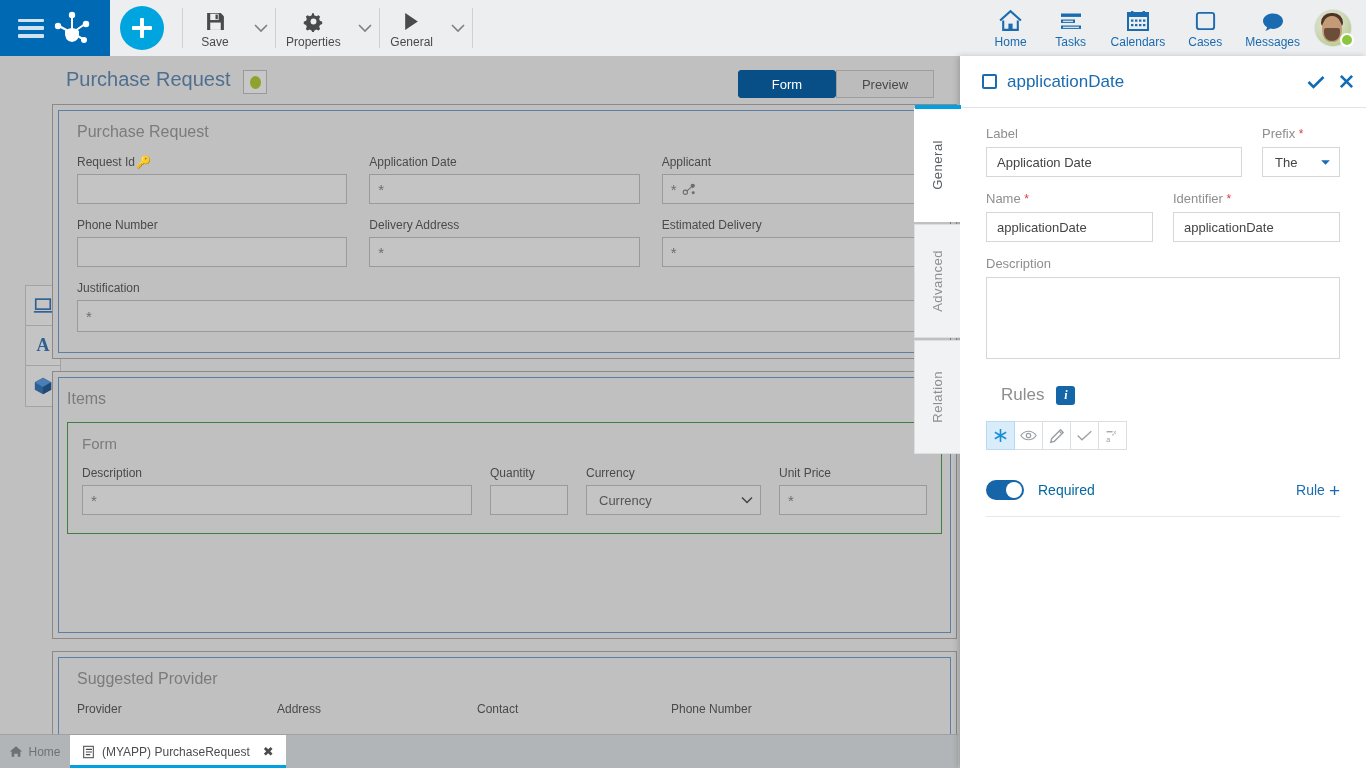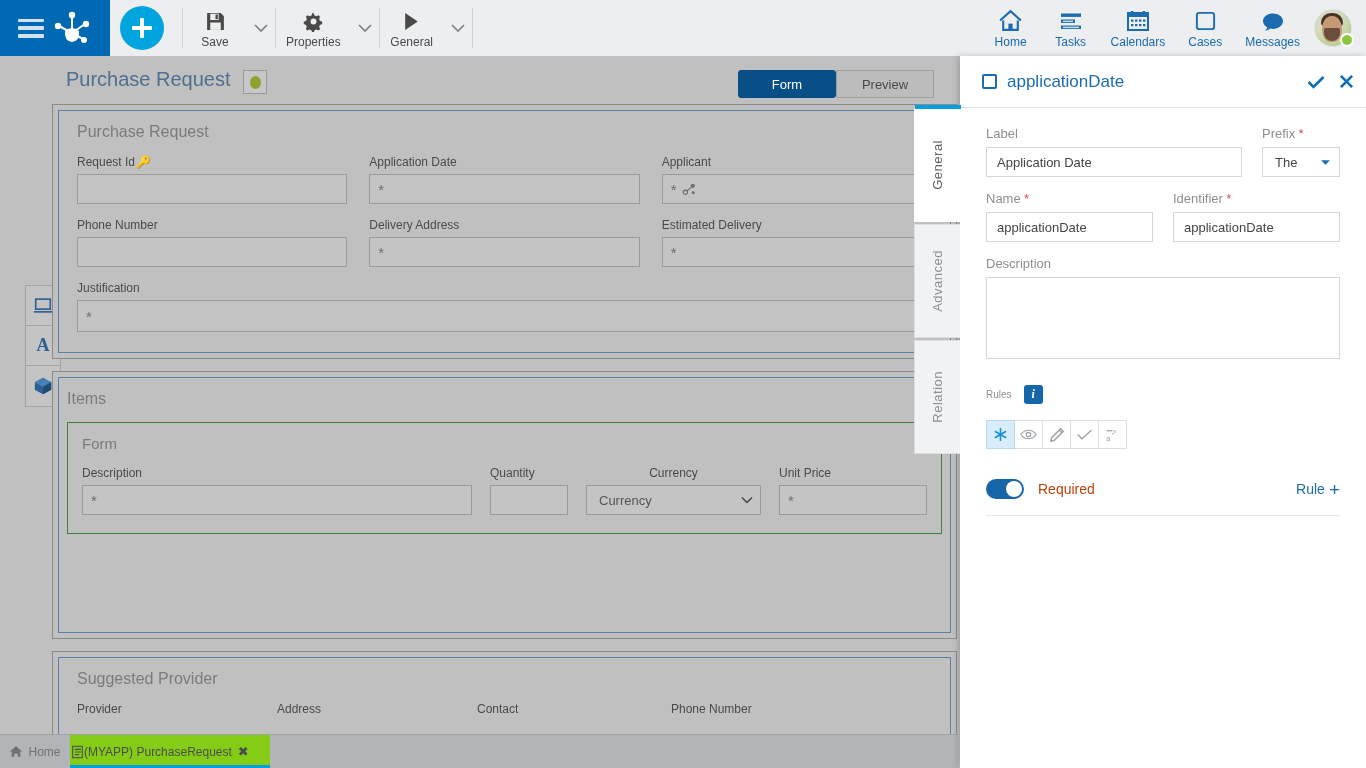--- a/index.html
+++ b/index.html
@@ -170,21 +170,21 @@
     font-size: 13px; color:#444; cursor:pointer;
   }
   .ptextarea {
     width: 100%; height: 82px; border: 1px solid #d4d7da; background:#fff; resize:none;
     font-family:"Liberation Sans", sans-serif; font-size:13px; color:#444; padding: 6px 8px;
   }
   .prow { display:flex; gap: 20px; }
   .pcol { flex: 1 1 0; }
 
   .rules-hdr { display:flex; align-items:center; gap: 12px; margin: 22px 0 16px; }
-  .rules-hdr .t { font-size: 10px; color:#8e8e8e; }
+  .rules-hdr .t { font-size: 17px; color:#8e8e8e;margin-left:15px; }
   .info-badge {
     width: 19px; height: 19px; border-radius: 3px; background:#1566a8;
     color:#fff; font-size: 12px; font-weight: bold; font-style: italic;
     display:flex; align-items:center; justify-content:center; cursor:pointer;
     font-family:"Liberation Serif", serif;
   }
 
   .rule-icons { display:flex; }
   .rule-icons button {
     width: 29px; height: 29px; background:#fff; border: 1px solid #dcdfe2;
@@ -197,21 +197,21 @@
     display:flex; align-items:center; margin-top: 30px; padding-bottom: 16px;
     border-bottom: 1px solid #e6e9ec;
   }
   .switch {
     width: 38px; height: 20px; border-radius: 10px; background:#1565a8; position:relative; cursor:pointer;
   }
   .switch::after {
     content:''; position:absolute; right: 2px; top: 2px; width: 16px; height: 16px;
     border-radius: 50%; background:#fff;
   }
-  .toggle-lbl { font-size: 14px; color:#c2410c; margin-left: 14px; }
+  .toggle-lbl { font-size: 14px; color:#0369a1; margin-left: 14px; }
   .rule-add { margin-left:auto; font-size: 14px; color:#1a6bb0; cursor:pointer; display:flex; align-items:center; gap:4px; }
   .rule-add .pl { font-size: 19px; line-height: 1; }
 
   
   .vtabs { position:absolute; left: -46px; top: 52px; width: 46px; }
   .vtab {
     width: 46px; height: 114px; background:#f1f2f3; border:1px solid #dcdee0; border-right:none;
     display:flex; align-items:center; justify-content:center; cursor:pointer; margin-bottom: 2px;
     position:relative;
   }
@@ -228,22 +228,22 @@
   
   .taskbar {
     position:absolute; left:0; bottom:0; width: 958px; height: 34px;
     background:#b2b5b7; display:flex; align-items:stretch; border-top:1px solid #9fa2a4;
   }
   .tb-home {
     width: 70px; display:flex; align-items:center; justify-content:center; gap:5px;
     font-size: 12px; color:#6e7274; cursor:pointer;
   }
   .tb-tab {
-    min-width: 200px; padding: 0 1px; background:#84cc16;
-    display:flex; align-items:center; gap: 0; font-size: 12px; color:#4a4d4f;
+    min-width: 200px; padding: 0 12px; background:#ffffff;
+    display:flex; align-items:center; gap: 7px; font-size: 12px; color:#4a4d4f;
     position:relative; cursor:pointer;
   }
   .tb-tab.active::after {
     content:''; position:absolute; left:0; right:0; bottom:-1px; height:4px; background:#00a0e1;
   }
   .tb-tab .x { margin-left: 6px; color:#4a4d4f; font-size: 13px; cursor:pointer; }
   .tb-tab-empty { flex:1; background:#b2b5b7; }
 
   svg { display:block; }
 </style>
@@ -523,21 +523,21 @@
             <div class="field" style="flex:0 0 390px;">
               <div class="field-label">Description</div>
               <div class="field-box">
                 <span class="ast">*</span>
               </div>
             </div>
             <div class="field" style="flex:0 0 78px;">
               <div class="field-label">Quantity</div>
               <div class="field-box"></div>
             </div>
-            <div class="field" style="flex:0 0 175px;text-align:center;">
+            <div class="field" style="flex:0 0 175px;">
               <div class="field-label">Currency</div>
               <div class="select-box">
                 <span>Currency</span>
                 <span>
                   <svg viewBox="0 0 12 8" width="12" height="8">
                       <path d="M1 1.5l5 5 5-5" stroke="#444" stroke-width="1.5" fill="none"></path>
                     </svg>
                 </span>
               </div>
             </div>

